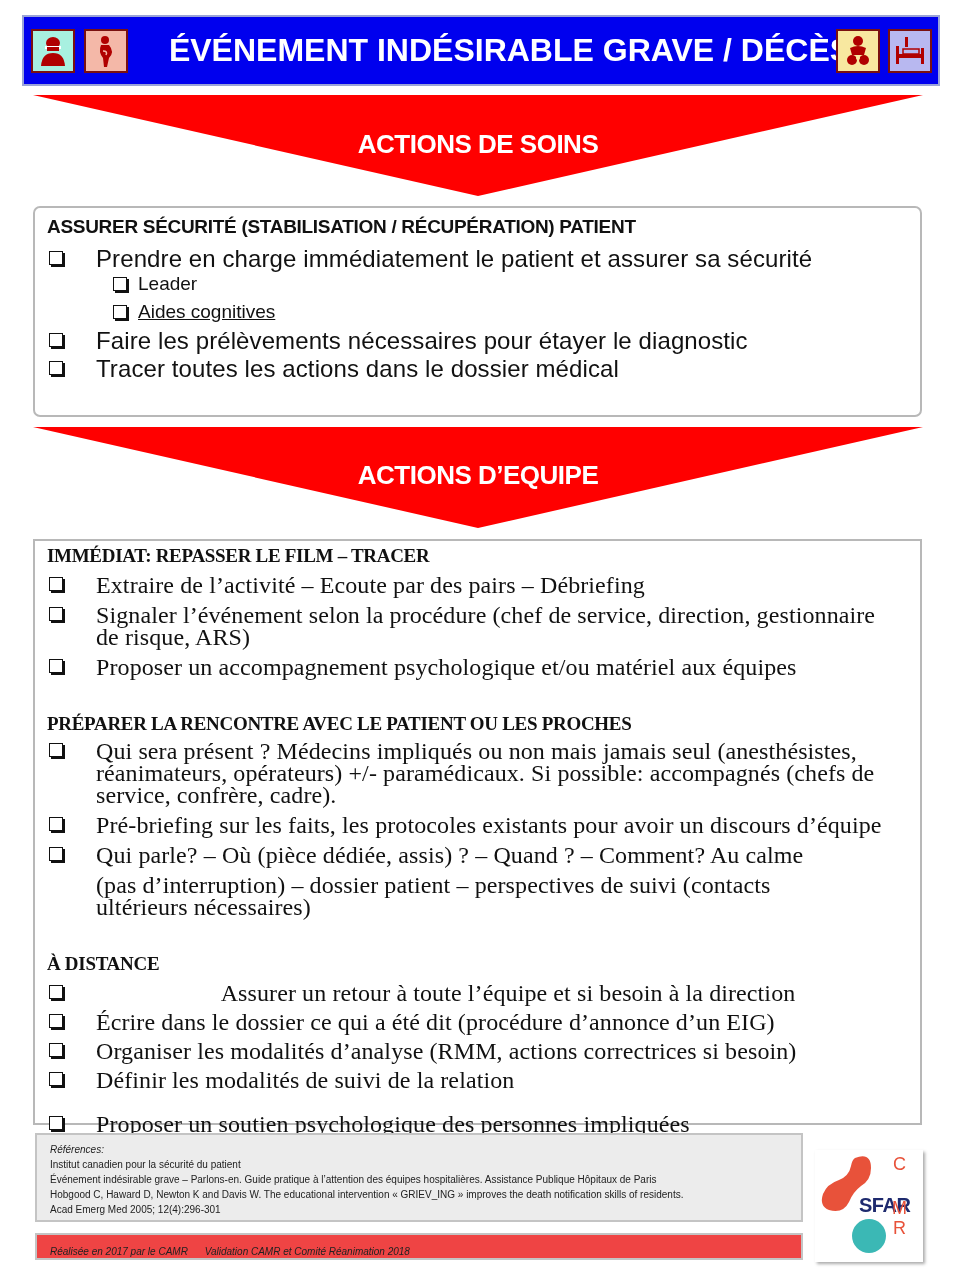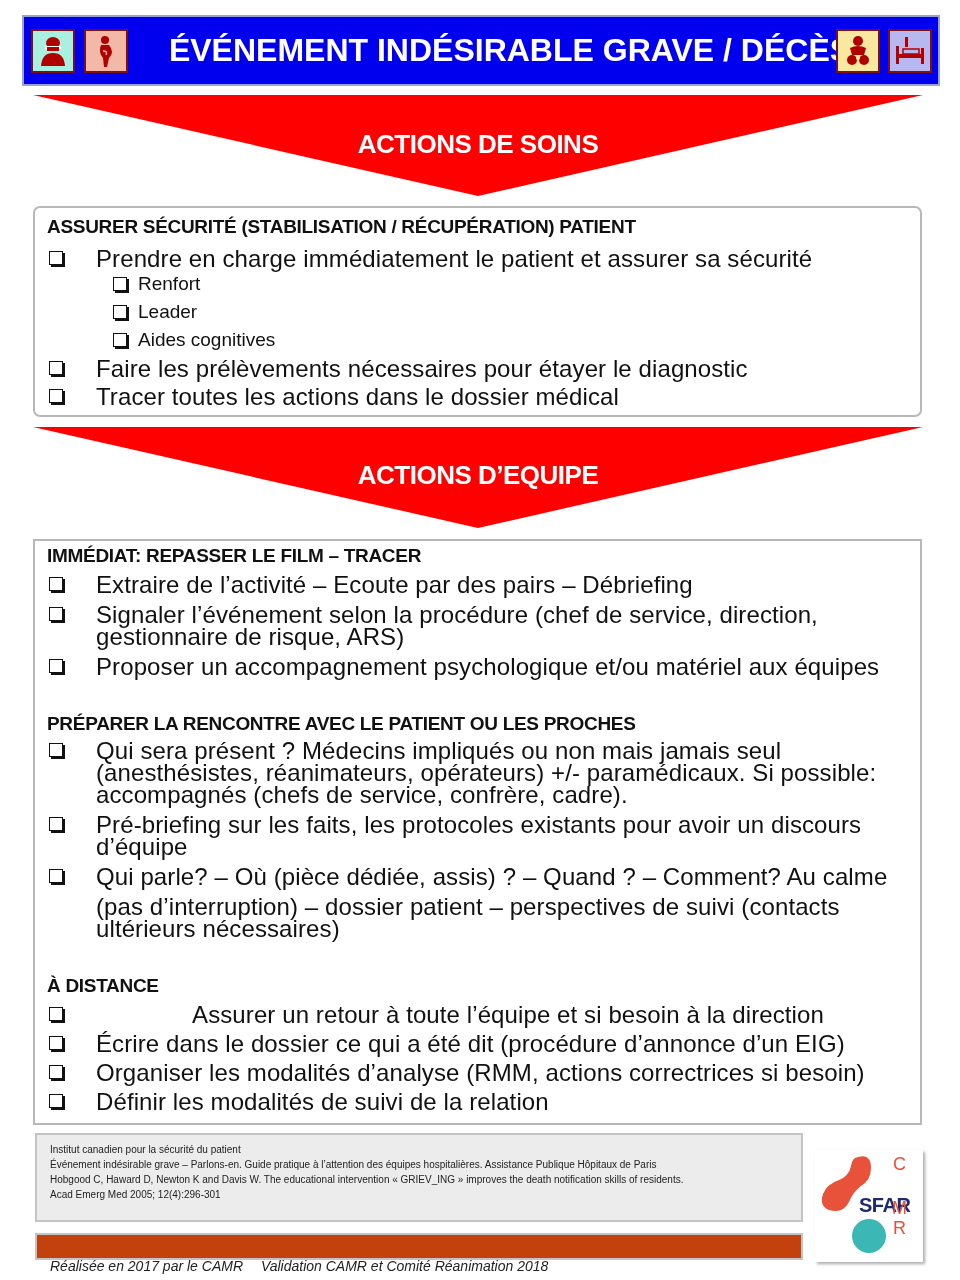--- a/index.html
+++ b/index.html
@@ -55,22 +55,22 @@
   .sub-item .cb { left: 78px; top: 7px; }
 
   .refs {
     position: absolute; left: 35px; top: 1133px; width: 768px; height: 89px;
     background: #ececec; border: 2px solid #c4c4c4;
     padding: 7px 0 0 13px; font-size: 10px; line-height: 15px; color: #222;
   }
   .refs .ref-title { font-style: italic; }
   .credits {
     position: absolute; left: 35px; top: 1233px; width: 768px; height: 27px;
-    background: #c2410c; border: 2px solid #c4c4c4;
-    padding: 23px 0 0 13px; font-size: 14px; font-style: italic; color: #222;
+    background: #ef4444; border: 2px solid #c4c4c4;
+    padding: 11px 0 0 13px; font-size: 10px; font-style: italic; color: #222;
   }
   .credits span + span { margin-left: 14px; }
 
   .logo {
     position: absolute; left: 815px; top: 1150px; width: 108px; height: 112px;
     background: #fff; box-shadow: 2px 2px 3px #aaa;
   }
 </style>
 </head>
 <body>
@@ -120,48 +120,44 @@
 </div>
 
 <div class="box" style="top:206px;height:211px;padding:8px 0 0 12px;border-radius:7px;">
   <div class="section-title" style="margin-bottom:10px;">ASSURER SÉCURITÉ (STABILISATION / RÉCUPÉRATION) PATIENT</div>
   <div class="item" style="margin-left:-12px;">
     <span class="cb"></span>
     <span>Prendre en charge immédiatement le patient et assurer sa sécurité</span>
   </div>
   <div class="sub-item" style="margin-left:-12px;">
     <span class="cb"></span>
-    <span>Renfort</span>
-  </div>
-  <div class="sub-item" style="margin-left:-12px;">
-    <span class="cb"></span>
     <span>Leader</span>
   </div>
-  <div class="sub-item" style="margin-left:-12px;">
+  <div class="sub-item" style="margin-left:-12px;text-decoration:underline;">
     <span class="cb"></span>
     <span>Aides cognitives</span>
   </div>
   <div class="item" style="margin-left:-12px;margin-top:4px;">
     <span class="cb"></span>
     <span>Faire les prélèvements nécessaires pour étayer le diagnostic</span>
   </div>
   <div class="item" style="margin-left:-12px;margin-top:6px;">
     <span class="cb"></span>
     <span>Tracer toutes les actions dans le dossier médical</span>
   </div>
 </div>
 
 <div class="arrow" style="top:427px;height:102px;">
   <svg width="890" height="102">
       <polygon points="0,0 890,0 445,101" fill="#ff0000"></polygon>
     </svg>
   <div class="arrow-label" style="top:33px;">ACTIONS D’EQUIPE</div>
 </div>
 
-<div class="box" style="top:539px;height:586px;padding:4px 0 8px 12px;">
+<div class="box" style="top:539px;height:586px;padding:4px 0 8px 12px;font-family:Liberation Serif, serif;">
   <div class="section-title" style="margin-bottom:7px;">IMMÉDIAT: REPASSER LE FILM – TRACER</div>
   <div class="item" style="margin-left:-12px;margin-bottom:8px;">
     <span class="cb"></span>
     <span>Extraire de l’activité – Ecoute par des pairs – Débriefing</span>
   </div>
   <div class="item" style="margin-left:-12px;margin-bottom:8px;padding-right:30px;">
     <span class="cb"></span>
     <span>Signaler l’événement selon la procédure (chef de service, direction, gestionnaire de risque, ARS)</span>
   </div>
   <div class="item" style="margin-left:-12px;">
@@ -198,24 +194,26 @@
   <div class="item" style="margin-left:-12px;margin-bottom:7px;">
     <span class="cb"></span>
     <span>Organiser les modalités d’analyse (RMM, actions correctrices si besoin)</span>
   </div>
   <div class="item" style="margin-left:-12px;margin-bottom:22px;">
     <span class="cb"></span>
     <span>Définir les modalités de suivi de la relation</span>
   </div>
   <div class="item" style="margin-left:-12px;">
     <span class="cb"></span>
+    <span>Proposer un soutien psychologique des personnes impliquées</span>
   </div>
 </div>
 
 <div class="refs">
+  <div class="ref-title">Références:</div>
   <div>Institut canadien pour la sécurité du patient</div>
   <div>Événement indésirable grave – Parlons-en. Guide pratique à l’attention des équipes hospitalières. Assistance Publique Hôpitaux de Paris</div>
   <div>Hobgood C, Haward D,  Newton K and Davis W. The educational intervention « GRIEV_ING » improves the death notification skills of residents.</div>
   <div>Acad Emerg Med 2005; 12(4):296-301</div>
 </div>
 
 <div class="credits">
   <span>Réalisée en 2017 par le CAMR</span>
   <span>Validation CAMR et Comité Réanimation 2018</span>
 </div>

